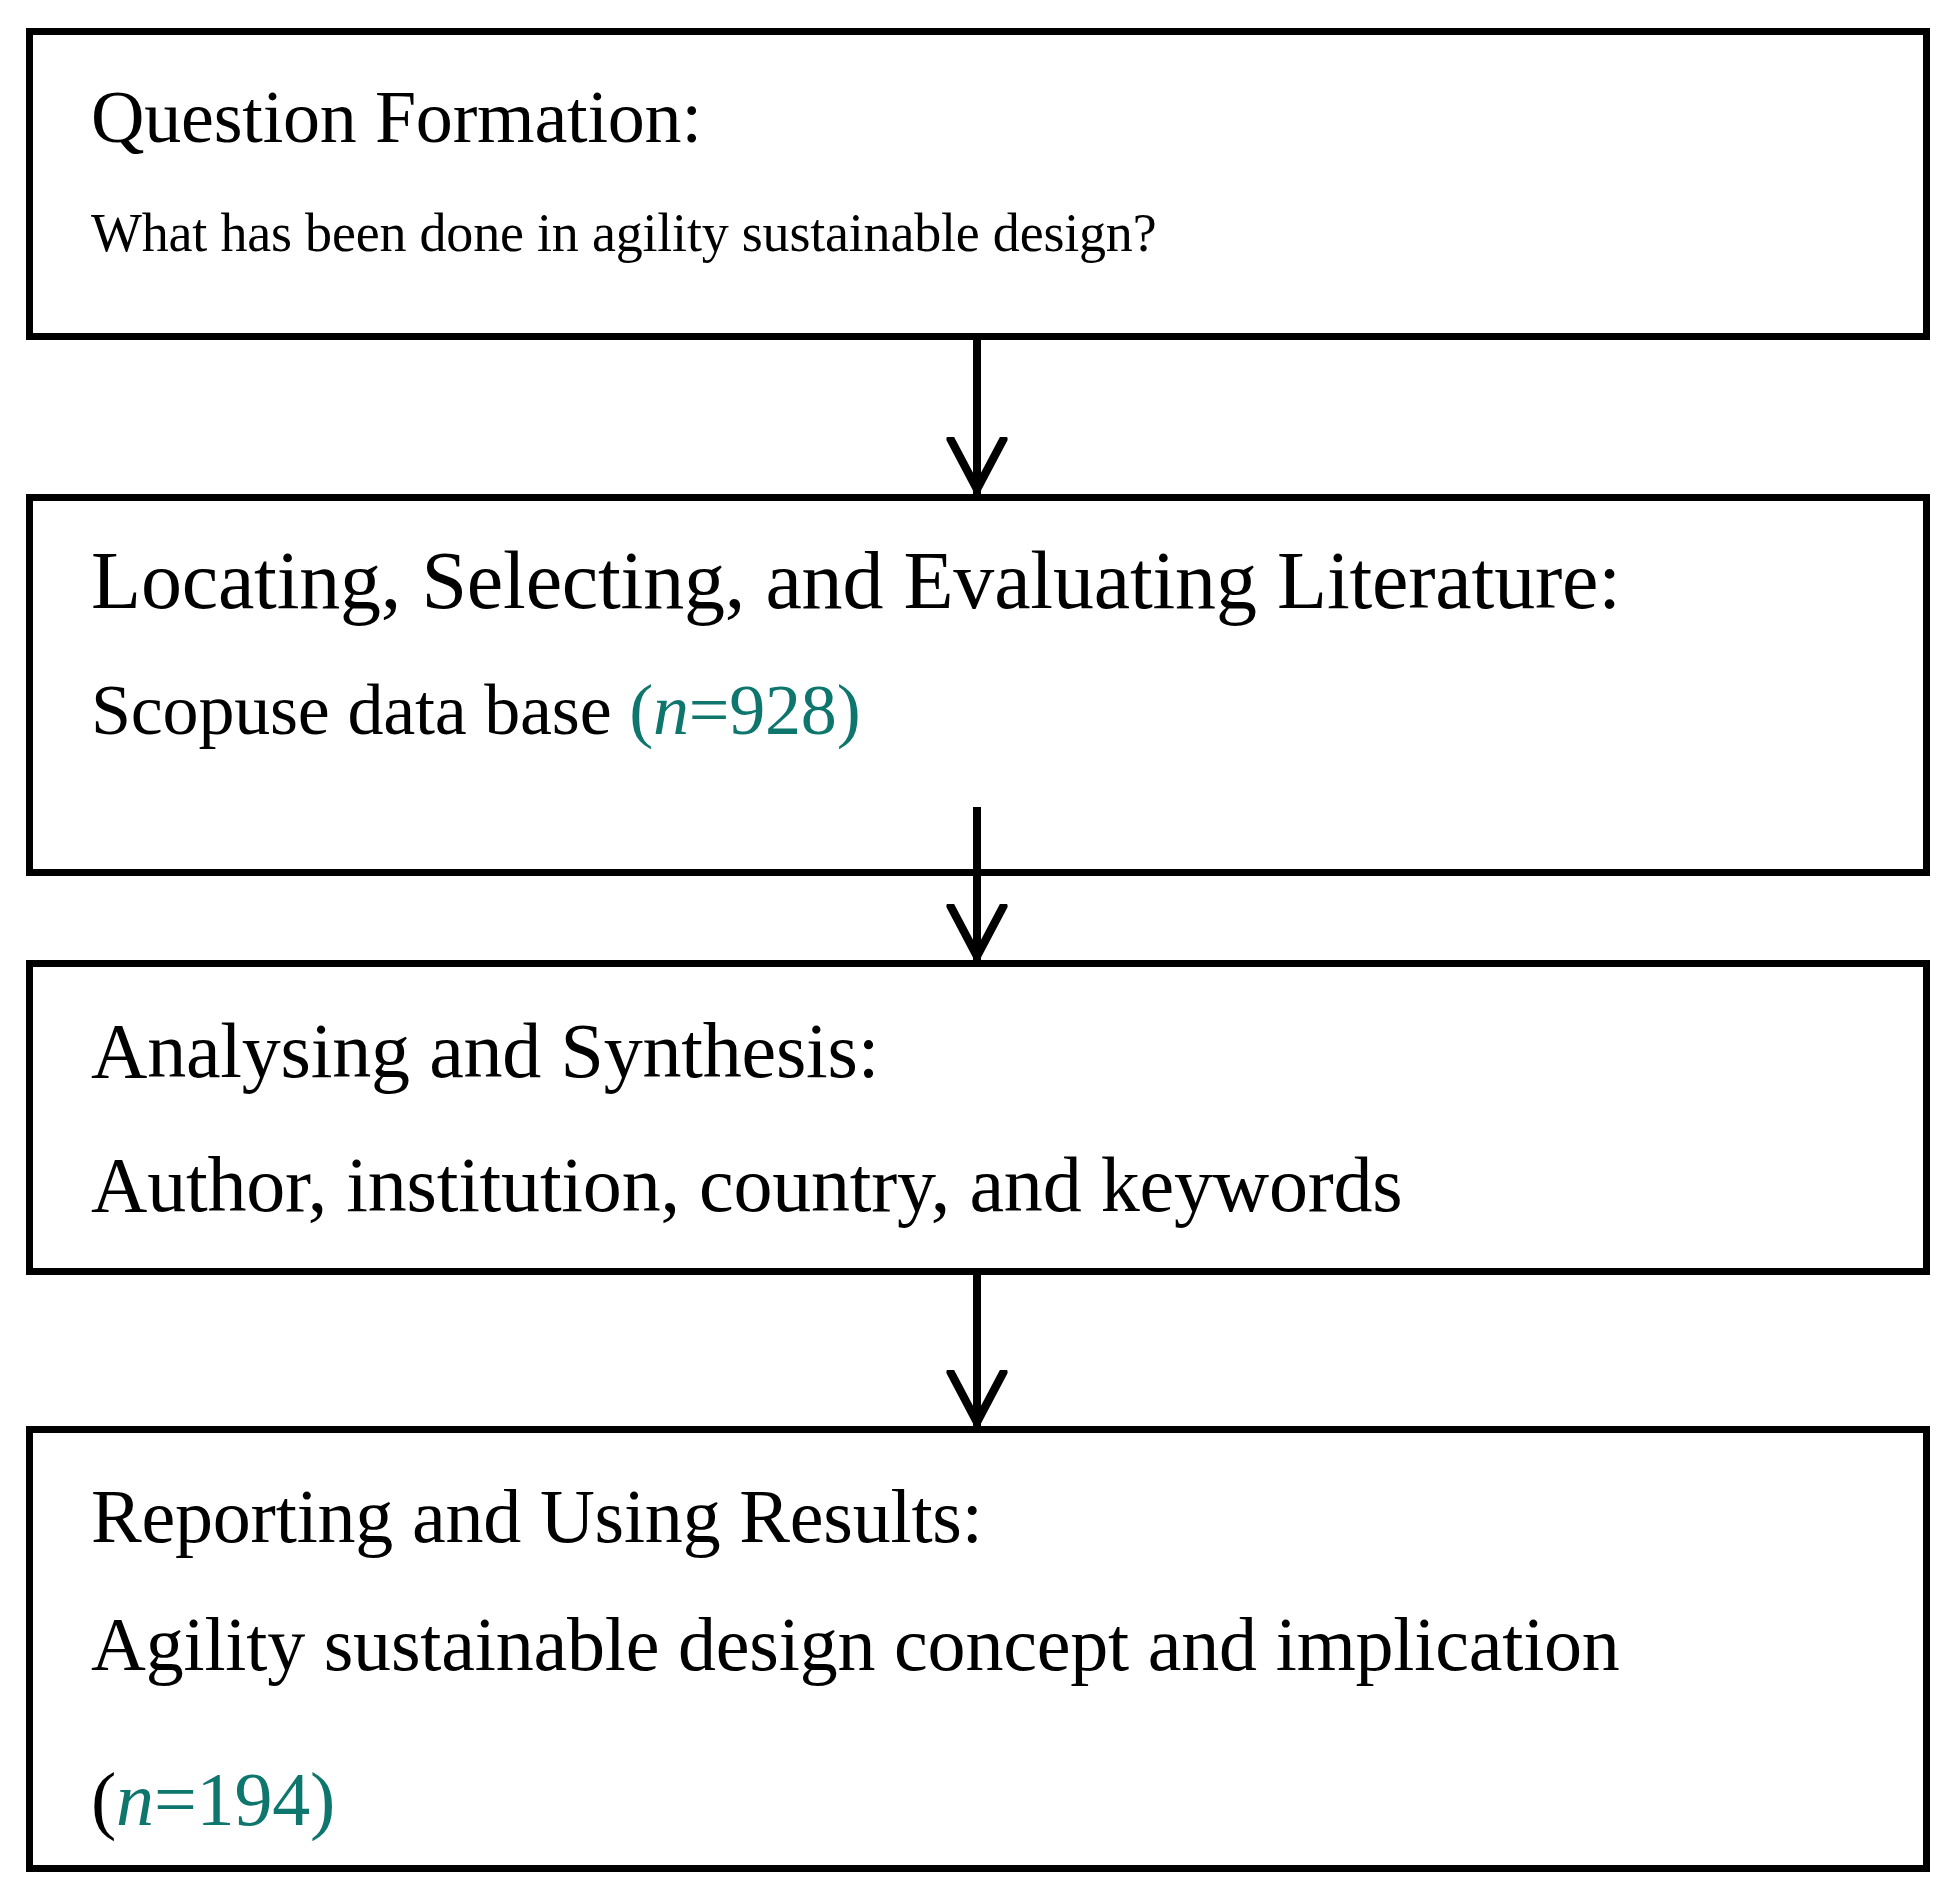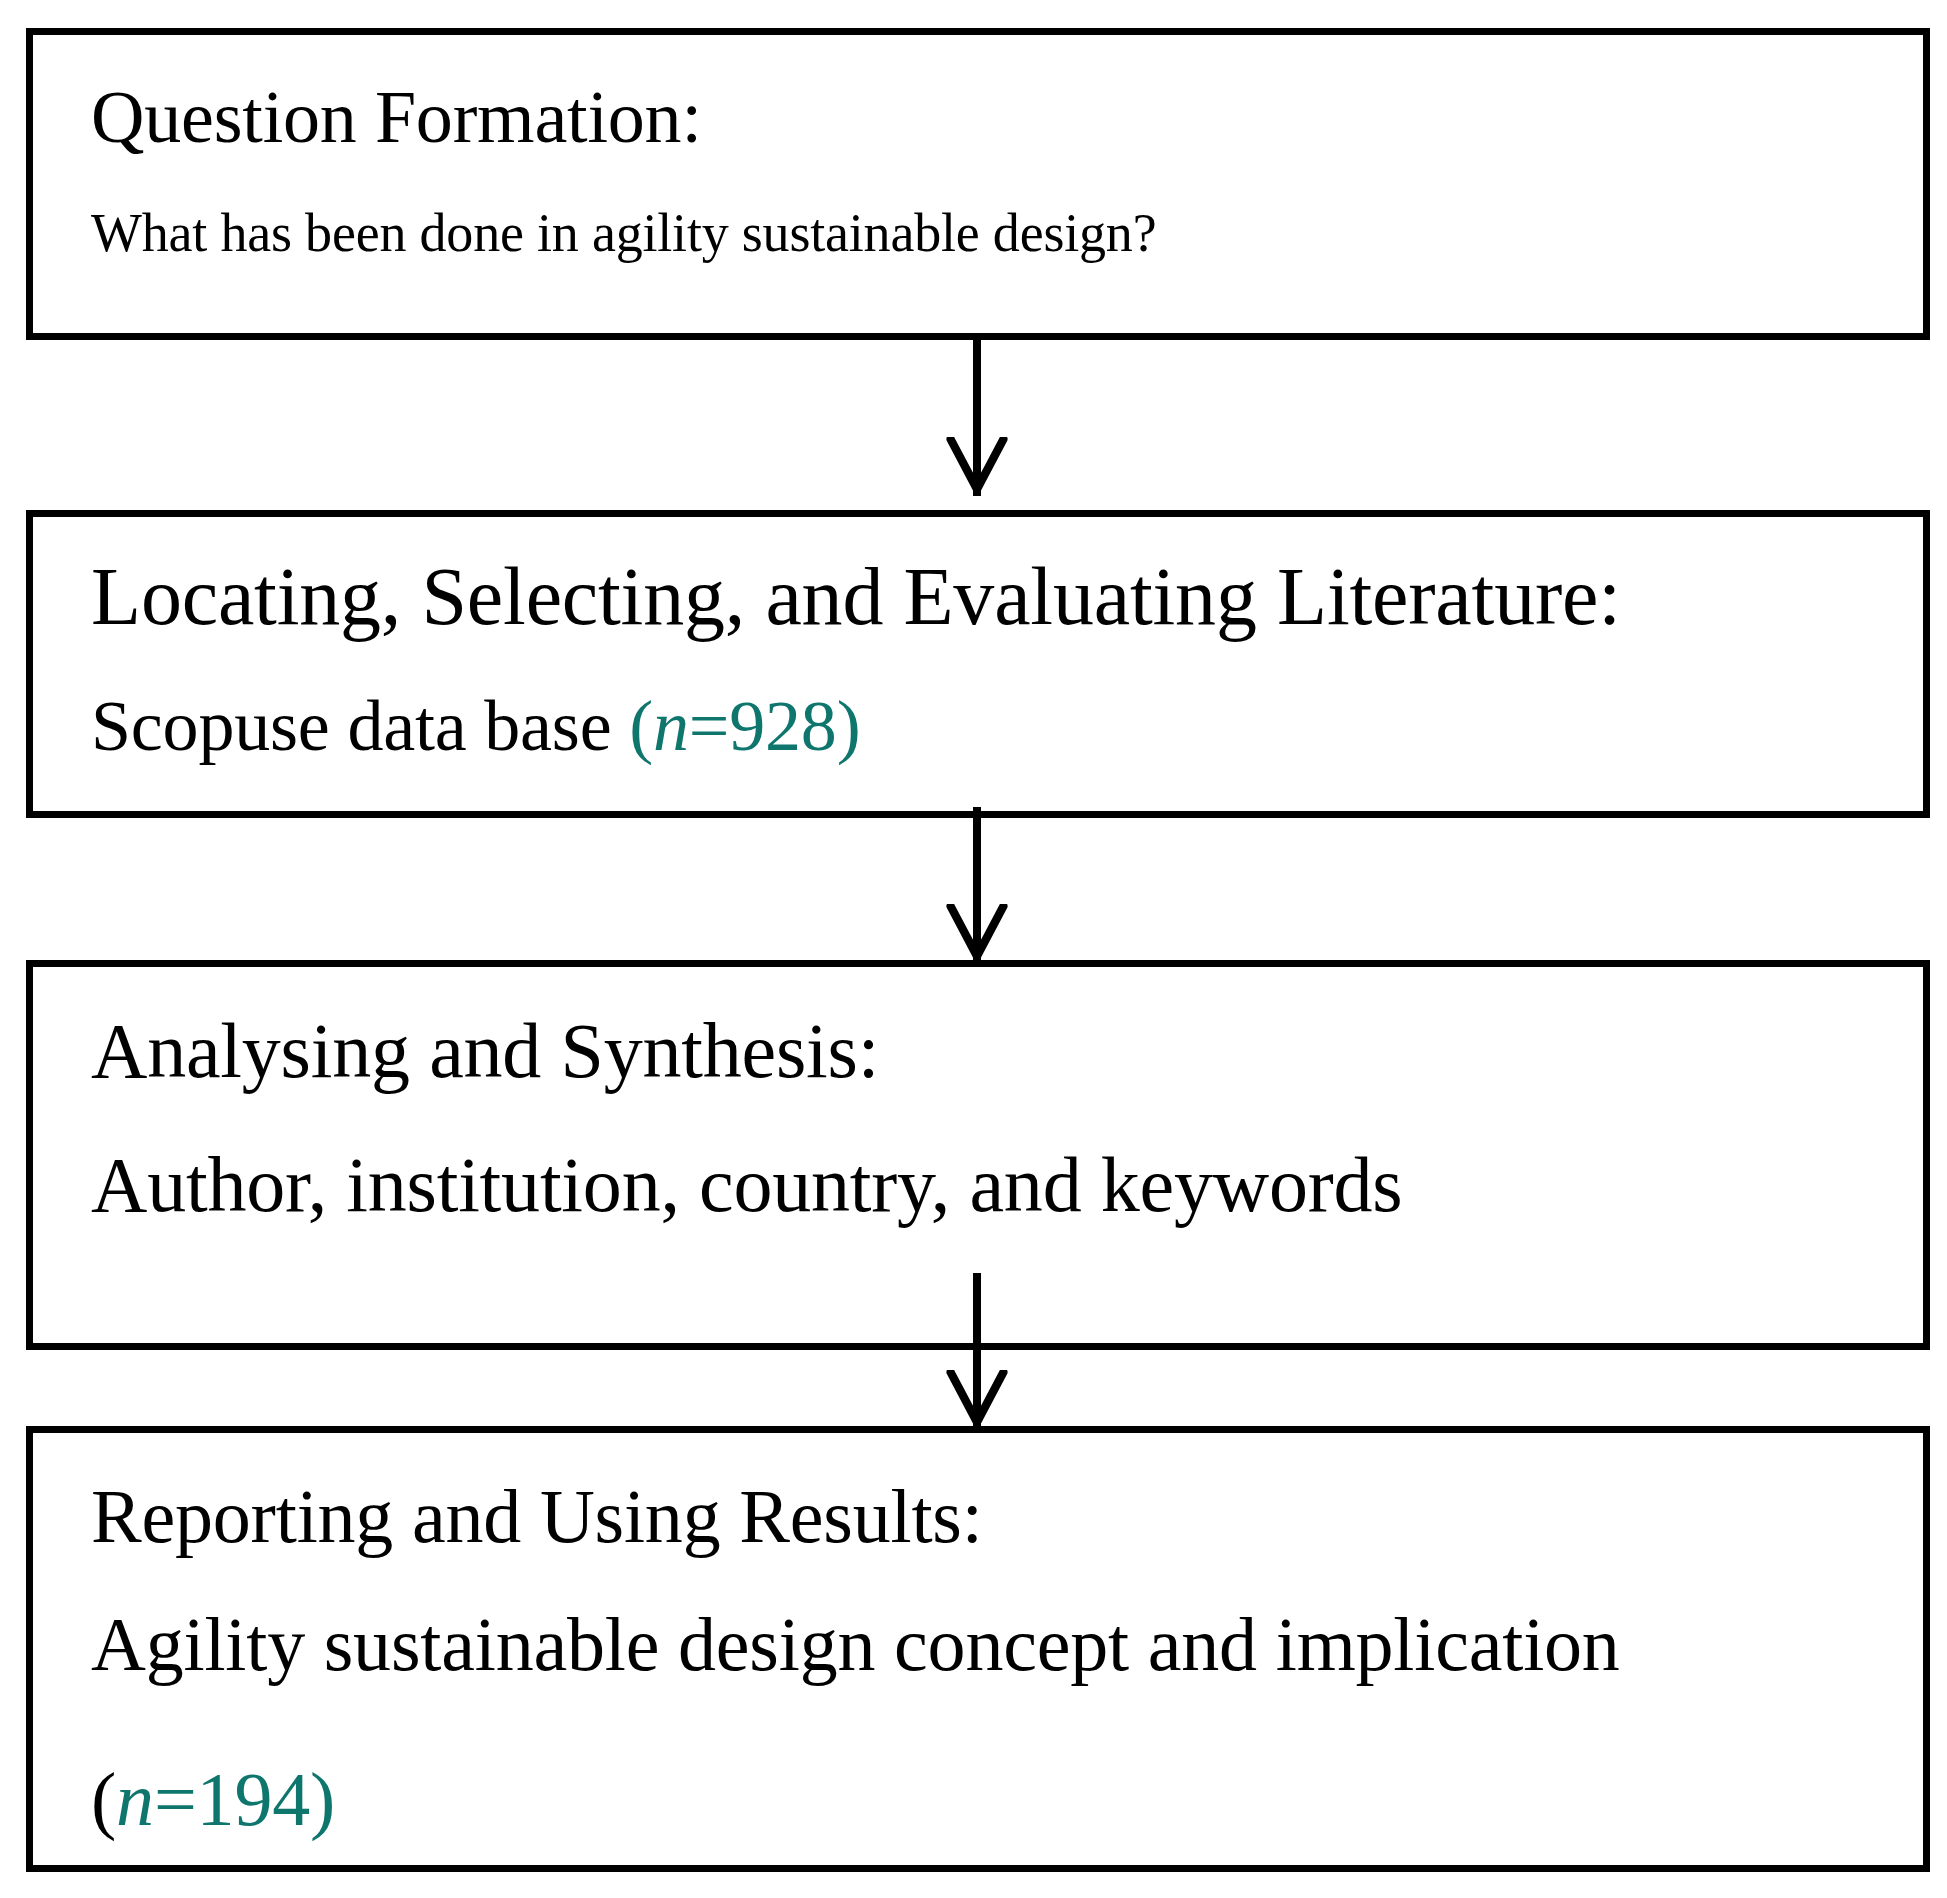--- a/index.html
+++ b/index.html
@@ -23,22 +23,22 @@
   }
   .node-box {
     position: absolute;
     left: 26px;
     width: 1904px;
     box-sizing: border-box;
     border: 7.5px solid #000000;
     background: #ffffff;
   }
   #box-1 { top: 28px;   height: 312px; }
-  #box-2 { top: 494px;  height: 308px; margin-top: 16px; }
-  #box-3 { top: 960px; height: 390px; }
+  #box-2 { top: 494px;  height: 382px; }
+  #box-3 { top: 960px; height: 315px; }
   #box-4 { top: 1426px; height: 446px; }
 
   .node-text {
     position: absolute;
     left: 58px;
     white-space: nowrap;
     line-height: 1;
     letter-spacing: -0.2px;
   }
 

